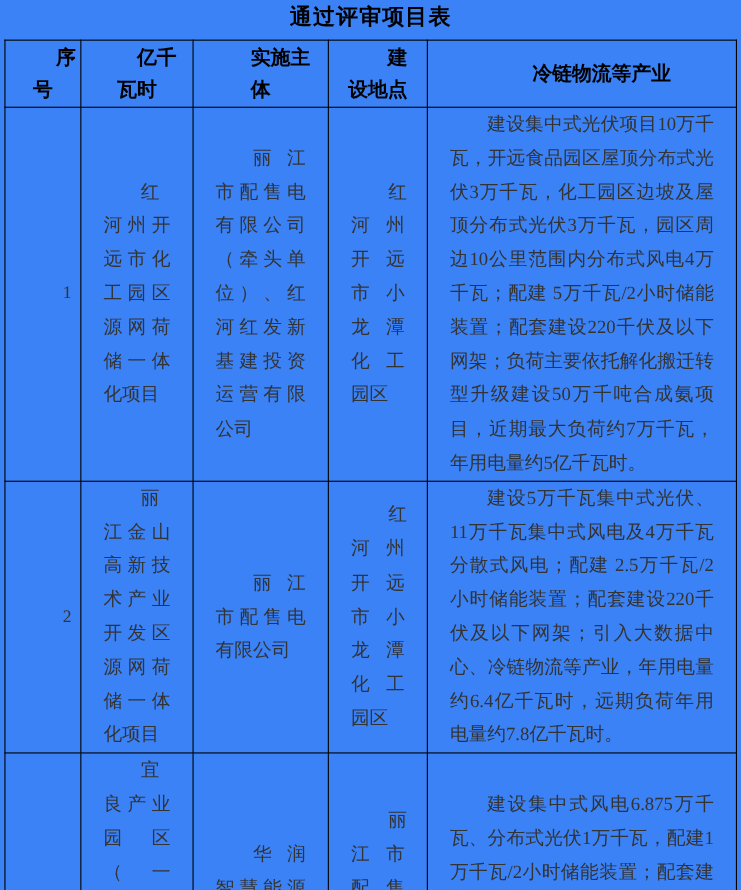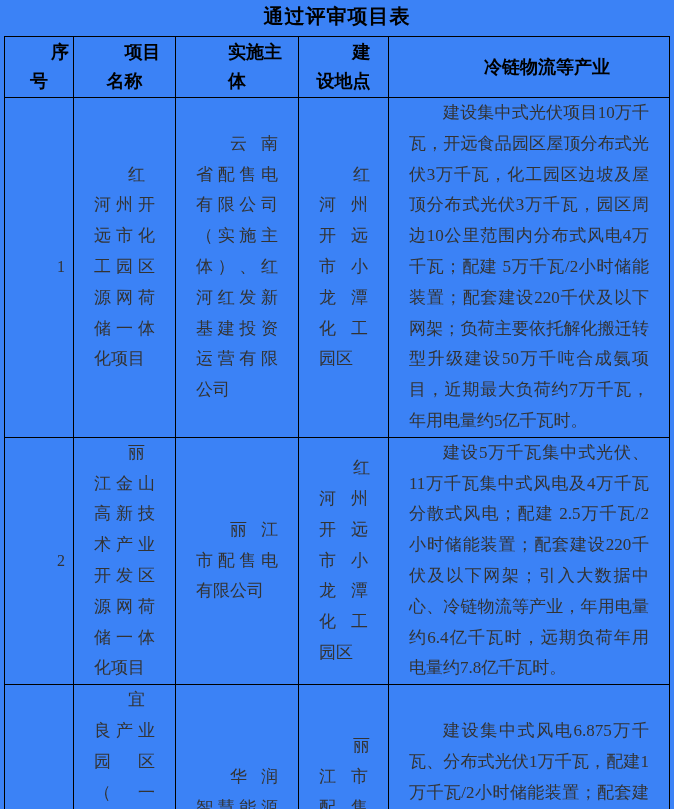--- a/index.html
+++ b/index.html
@@ -84,31 +84,31 @@
     <colgroup>
       <col class="c-no">
       <col class="c-name">
       <col class="c-ent">
       <col class="c-loc">
       <col class="c-main">
     </colgroup>
     <thead>
       <tr>
         <th>序号</th>
-        <th>项目名称</th>
+        <th>亿千瓦时</th>
         <th>实施主体</th>
         <th>建设地点</th>
         <th>冷链物流等产业</th>
       </tr>
     </thead>
     <tbody>
       <tr class="row-1">
         <td class="cell-no">1</td>
         <td>红河州开远市化工园区源网荷储一体化项目</td>
-        <td>云南省配售电有限公司（实施主体）、红河红发新基建投资运营有限公司</td>
+        <td>丽江市配售电有限公司（牵头单位）、红河红发新基建投资运营有限公司</td>
         <td>红河州开远市小龙潭化工园区</td>
         <td>建设集中式光伏项目10万千瓦，开远食品园区屋顶分布式光伏3万千瓦，化工园区边坡及屋顶分布式光伏3万千瓦，园区周边10公里范围内分布式风电4万千瓦；配建 5万千瓦/2小时储能装置；配套建设220千伏及以下网架；负荷主要依托解化搬迁转型升级建设50万千吨合成氨项目，近期最大负荷约7万千瓦，年用电量约5亿千瓦时。</td>
       </tr>
       <tr class="row-2">
         <td class="cell-no">2</td>
         <td>丽江金山高新技术产业开发区源网荷储一体化项目</td>
         <td>丽江市配售电有限公司</td>
         <td>红河州开远市小龙潭化工园区</td>
         <td>建设5万千瓦集中式光伏、11万千瓦集中式风电及4万千瓦分散式风电；配建 2.5万千瓦/2小时储能装置；配套建设220千伏及以下网架；引入大数据中心、冷链物流等产业，年用电量约6.4亿千瓦时，远期负荷年用电量约7.8亿千瓦时。</td>
       </tr>

